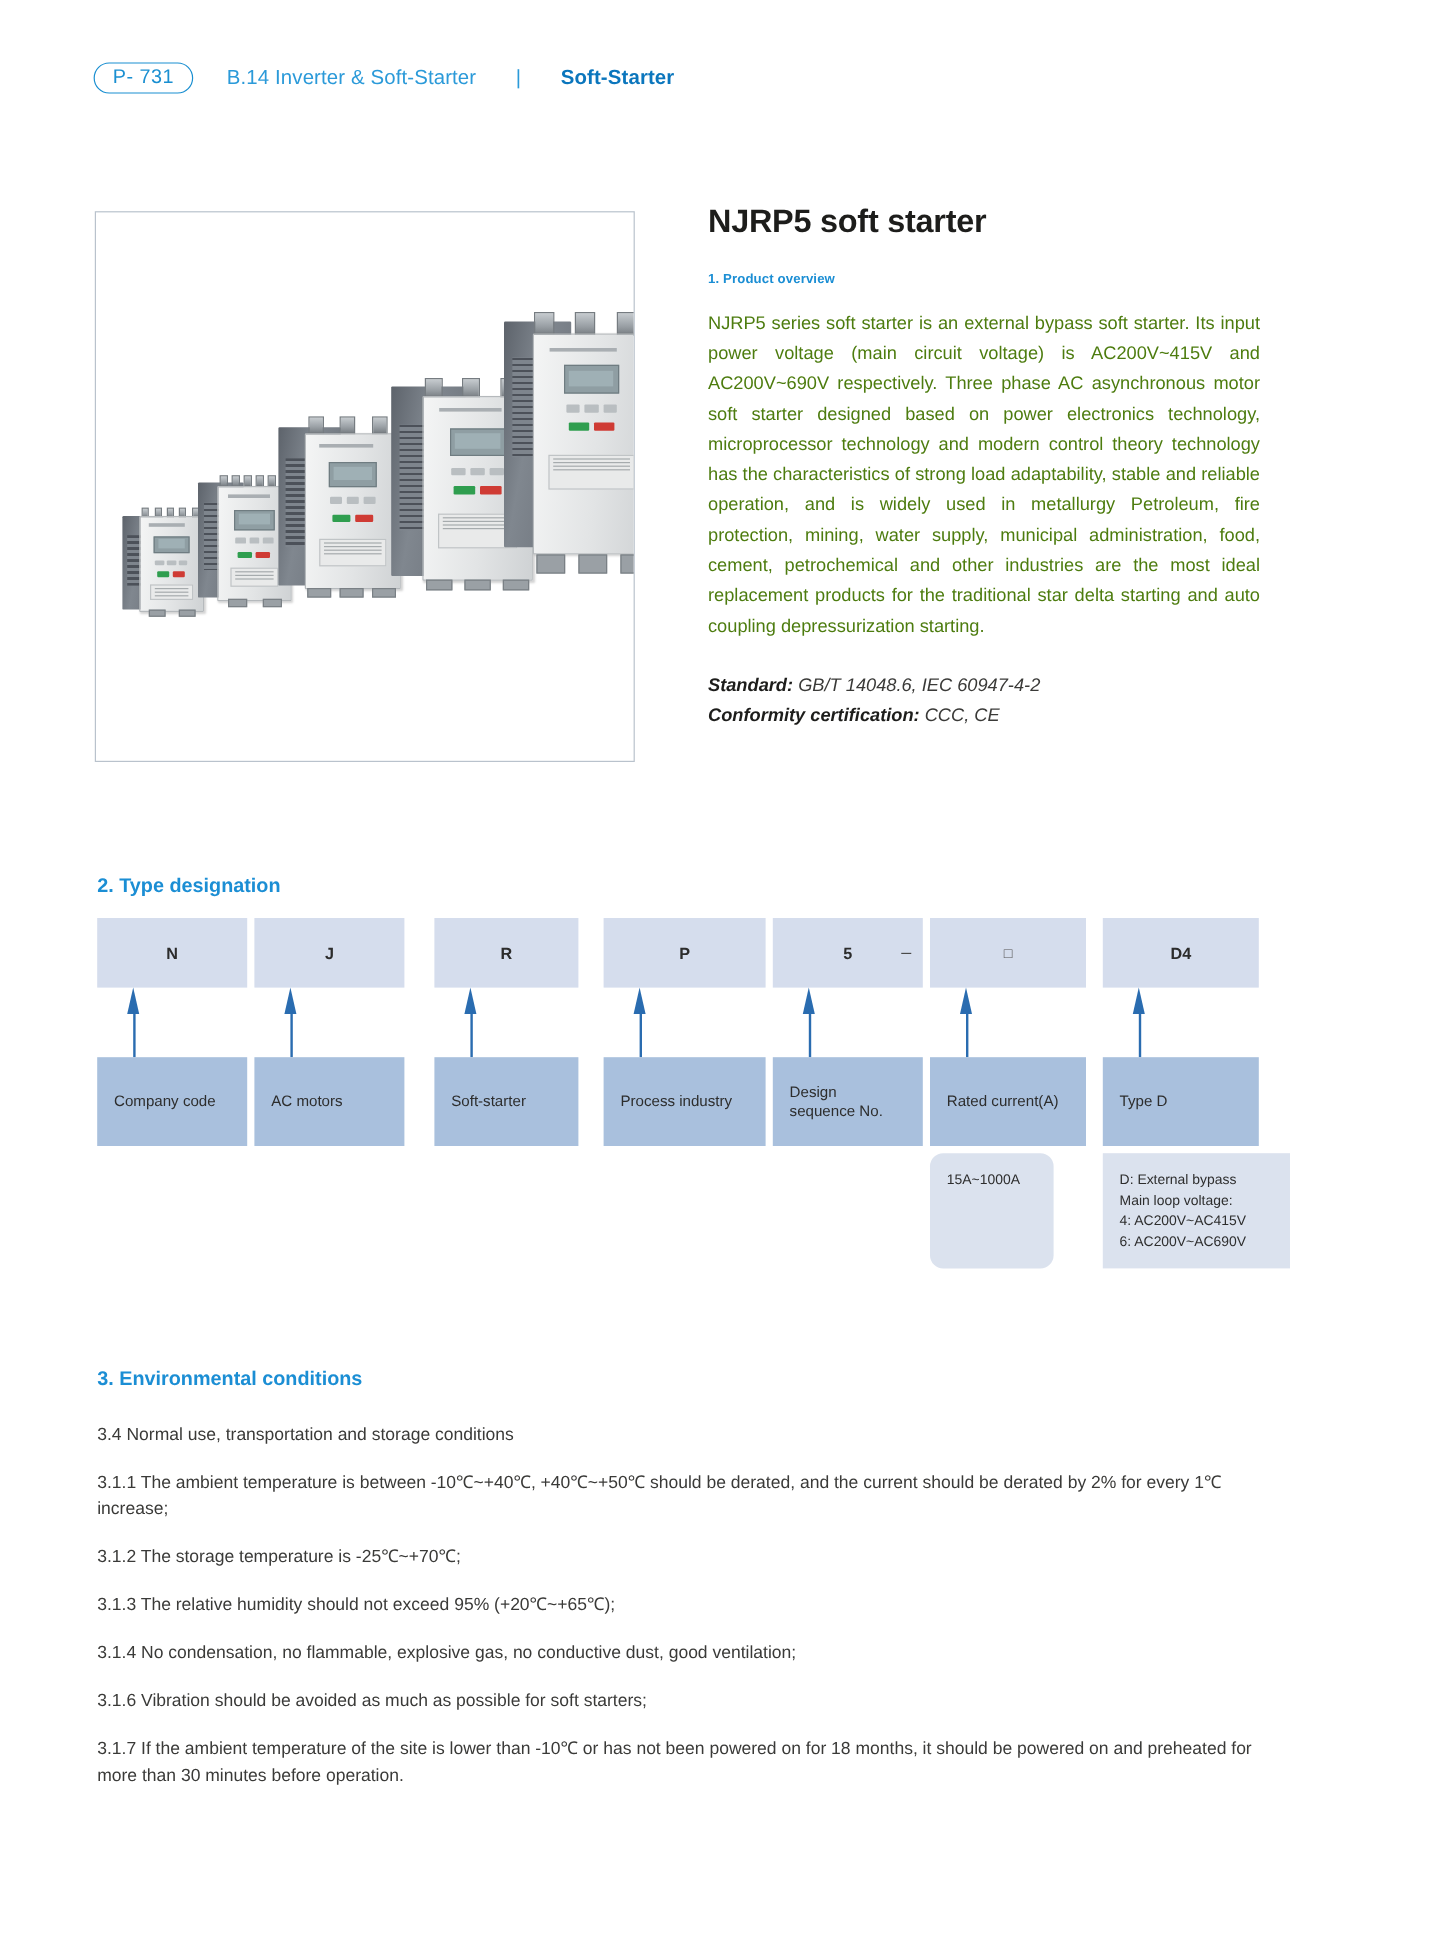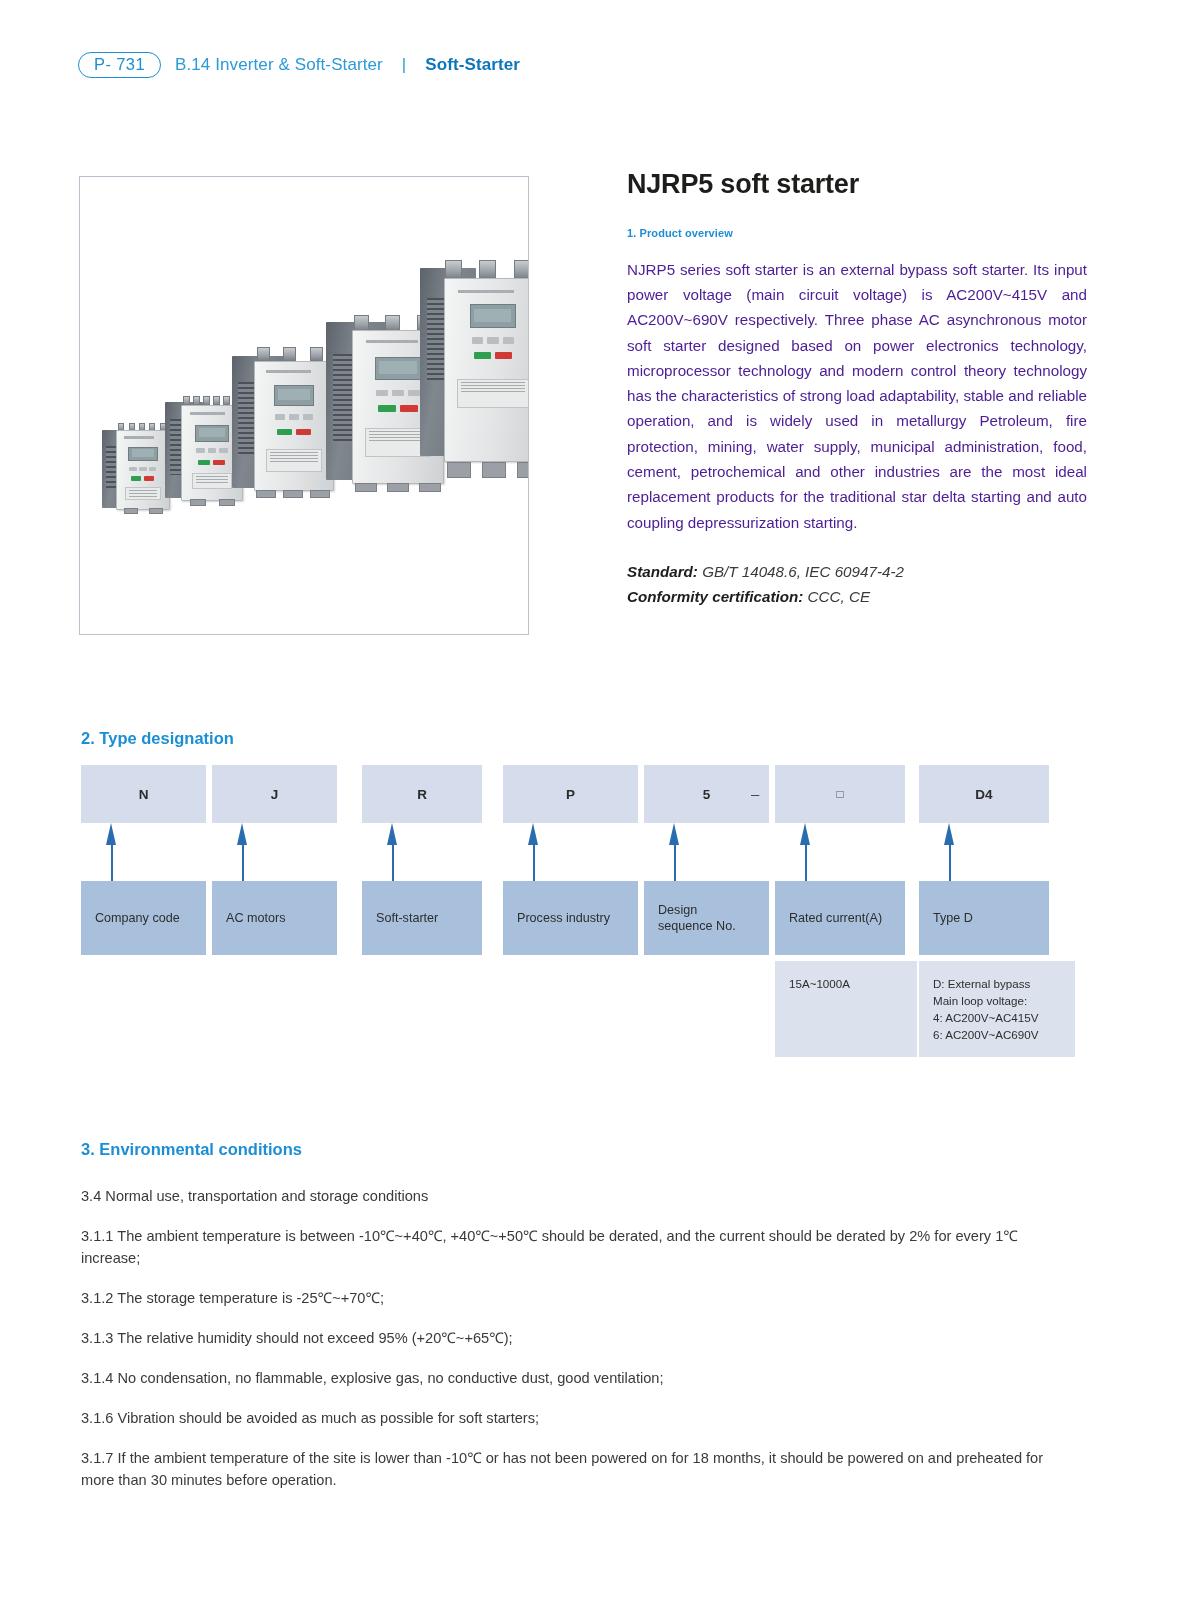--- a/index.html
+++ b/index.html
@@ -16,21 +16,21 @@
     overflow: hidden;
   }
 
   
   .header {
     position: absolute;
     left: 78px;
     top: 52px;
     display: flex;
     align-items: center;
-    gap: 14px;
+    gap: 28px;
   }
   .page-pill {
     border: 1.6px solid #1a8fd1;
     border-radius: 14px;
     color: #1a8fd1;
     font-size: 16.5px;
     letter-spacing: 0.4px;
     padding: 3px 15px 4px 15px;
     line-height: 1;
     white-space: nowrap;
@@ -167,41 +167,40 @@
     border: 1px solid #7a8085;
     box-sizing: border-box;
   }
 
   
   .right-col {
     position: absolute;
     left: 590px;
     top: 170px;
     width: 460px;
-    margin-left: 37px;
   }
   .product-title {
     font-size: 27px;
     font-weight: bold;
     color: #1d1d1b;
     letter-spacing: -0.2px;
     margin: 0 0 27px 0;
     line-height: 1.1;
   }
   .section-heading-blue {
     font-size: 11px;
     font-weight: bold;
     color: #1b8ed4;
     margin: 0 0 18px 0;
     letter-spacing: 0.1px;
   }
   .overview-body {
     font-size: 15.2px;
     line-height: 25.3px;
-    color: #4c1d95;
+    color: #4d7c0f;
     text-align: justify;
     text-justify: inter-word;
     margin: 0;
   }
   .spec-block {
     margin-top: 24px;
     font-size: 15.2px;
     line-height: 25.3px;
     color: #3a3a38;
     font-style: italic;
@@ -550,21 +549,21 @@
       <div class="head"></div>
       <div class="shaft"></div>
     </div>
     <div class="desc-box" style="left: 563px; width: 125px;">Design sequence No.</div>
     <div class="code-box plain" style="left: 694px; width: 130px;">□</div>
     <div class="arrow" style="left: 718px; top: 58px;">
       <div class="head"></div>
       <div class="shaft"></div>
     </div>
     <div class="desc-box" style="left: 694px; width: 130px;">Rated current(A)</div>
-    <div class="detail-box" style="left: 694px; width: 142px; height: 96px;">
+    <div class="detail-box" style="left: 694px; width: 103px; height: 96px; border-radius: 11px;">
       <div>15A~1000A</div>
     </div>
     <div class="code-box" style="left: 838px; width: 130px;">D4</div>
     <div class="arrow" style="left: 862px; top: 58px;">
       <div class="head"></div>
       <div class="shaft"></div>
     </div>
     <div class="desc-box" style="left: 838px; width: 130px;">Type D</div>
     <div class="detail-box" style="left: 838px; width: 156px; height: 96px;">
       <div>D: External  bypass</div>

